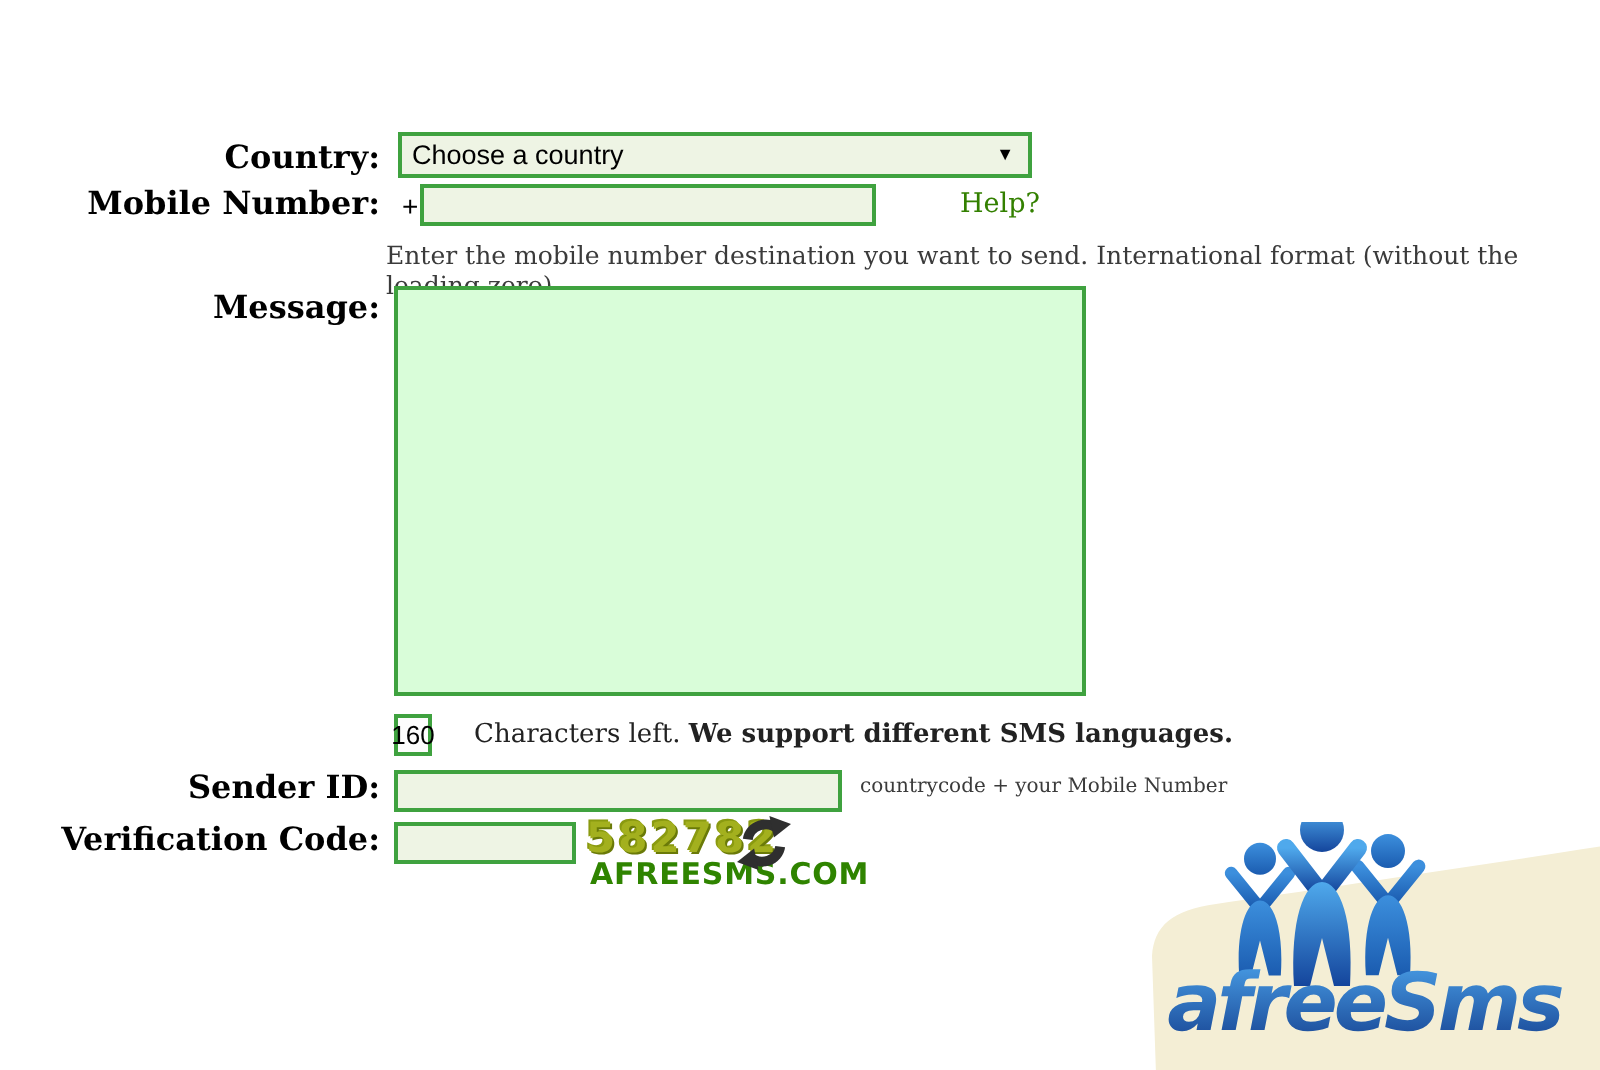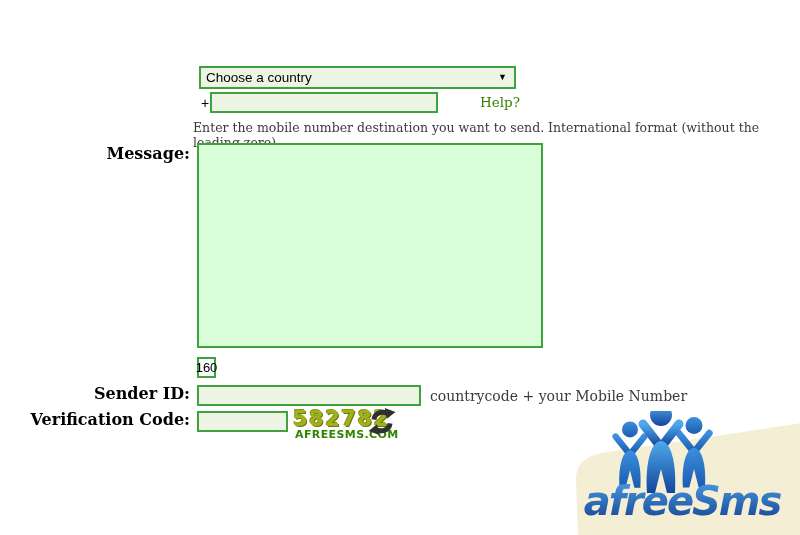--- a/index.html
+++ b/index.html
@@ -36,54 +36,60 @@
 
   .counter-box{position:absolute;left:197px;top:357px;width:19px;height:21px;
                background:#fdfdfd;border:2px solid #3fa23f;box-sizing:border-box;
                font-family:"Liberation Sans",sans-serif;font-size:13px;color:#000;
                display:flex;align-items:center;justify-content:center;}
   .counter-line{position:absolute;left:237px;top:360px;font-size:13px;color:#222;}
   .counter-line b{font-weight:bold;}
 
   .sender-input{position:absolute;left:197px;top:385px;width:224px;height:21px;
                 font-family:"Liberation Sans",sans-serif;font-size:13px;padding:0 4px;outline:none;}
-  .sender-note{position:absolute;left:430px;top:388px;font-size:14px;color:#3b3b3b;}
+  .sender-note{position:absolute;left:430px;top:388px;font-size:10px;color:#3b3b3b;}
 
   .verif-input{position:absolute;left:197px;top:411px;width:91px;height:21px;
                font-family:"Liberation Sans",sans-serif;font-size:13px;padding:0 4px;outline:none;}
   .captcha-code{position:absolute;left:293px;top:407px;
                 font-family:"DejaVu Sans",sans-serif;font-weight:bold;font-size:21px;
                 color:#a3b01e;letter-spacing:1.5px;
                 text-shadow:1px 1px 0 #6a7a08, -1px -1px 0 #8a9a10;text-align:center;}
   .captcha-site{position:absolute;left:295px;top:428px;
-                font-family:"DejaVu Sans",sans-serif;font-weight:bold;font-size:11px;
+                font-family:"DejaVu Sans",sans-serif;font-weight:bold;font-size:15px;
                 color:#2f8400;letter-spacing:.4px;}
   .refresh-icon{position:absolute;left:367px;top:408px;width:30px;height:27px;cursor:pointer;}
 
   .logo-svg{position:absolute;left:560px;top:411px;width:242px;height:126px;}
 </style>
 </head>
 <body>
 
 <div id="page">
 
+  <div class="form-label lbl-country">Country:</div>
   <div class="country-select green-box">
     <span>Choose a country</span>
     <span class="select-arrow">▼</span>
   </div>
 
+  <div class="form-label lbl-mobile">Mobile Number:</div>
   <span class="mobile-plus">+</span>
   <input class="mobile-input green-box" type="text" value="" style="">
   <a class="help-link">Help?</a>
   <div class="mobile-hint">Enter the mobile number destination you want to send. International format (without the leading zero).</div>
 
   <div class="form-label lbl-message">Message:</div>
   <textarea class="message-textarea" style=""></textarea>
 
   <div class="counter-box">160</div>
+  <div class="counter-line">
+    <span>Characters left.</span>
+    <b>We support different SMS languages.</b>
+  </div>
 
   <div class="form-label lbl-sender">Sender ID:</div>
   <input class="sender-input green-box" type="text" value="" style="">
   <div class="sender-note">countrycode + your Mobile Number</div>
 
   <div class="form-label lbl-verification">Verification Code:</div>
   <input class="verif-input green-box" type="text" value="" style="">
   <div class="captcha-code">582782</div>
   <div class="captcha-site">AFREESMS.COM</div>
   <svg class="refresh-icon" viewBox="0 0 32 30">

